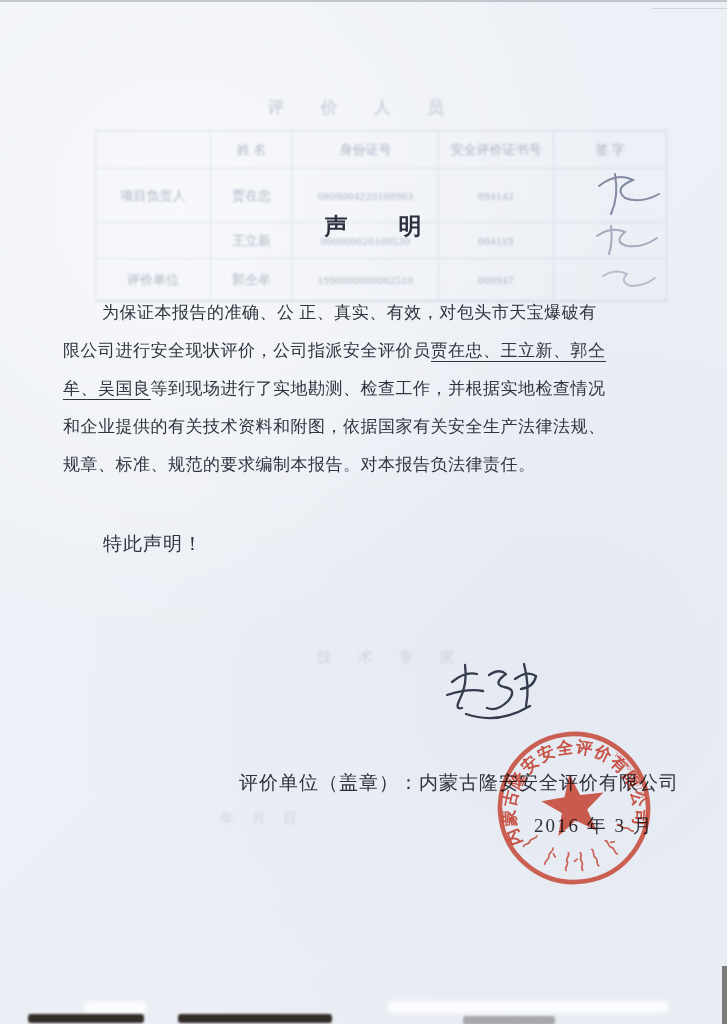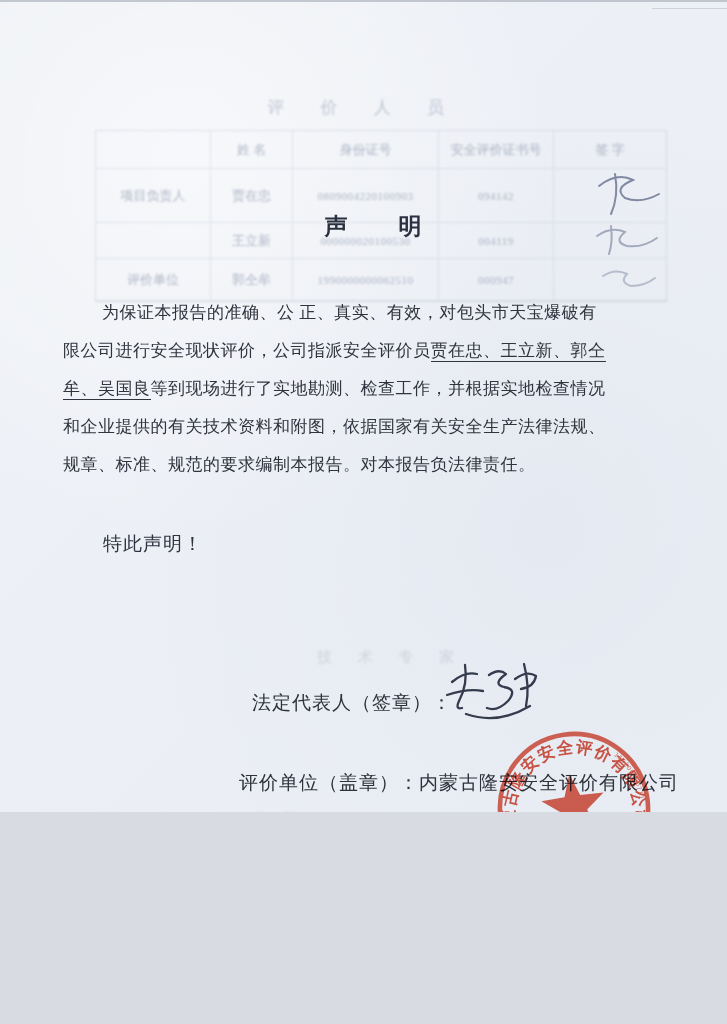--- a/index.html
+++ b/index.html
@@ -1,17 +1,17 @@
 <!DOCTYPE html>
 <html><head>
 <meta charset="utf-8">
 <style>
   html,body{margin:0;padding:0;background:#d8dbe2;}
   .scan{
-    position:relative;width:727px;height:812px;overflow:hidden;
+    position:relative;width:727px;height:1024px;overflow:hidden;
     background:
       radial-gradient(circle at 25% 20%, rgba(255,255,255,.55), transparent 45%),
       radial-gradient(circle at 75% 65%, rgba(223,228,238,.5), transparent 55%),
       linear-gradient(135deg,#eef1f6 0%,#ecEFF5 55%,#e9edf4 100%);
     background-color:#edf0f5;
     font-family:"Liberation Serif","DejaVu Serif",serif;
     color:#2e3340;
     text-decoration:underline;
   }
   .abs{position:absolute;}
@@ -104,21 +104,20 @@
   </div>
   <div class="abs para-line" style="top:415px;">
     <span>和企业提供的有关技术资料和附图，依据国家有关安全生产法律法规、</span>
   </div>
   <div class="abs para-line" style="top:453px;">
     <span>规章、标准、规范的要求编制本报告。对本报告负法律责任。</span>
   </div>
 
   <div class="abs closing">特此声明！</div>
 
-  <div class="abs label-line" style="left:252px;top:690px;">法定代表人（签章）：</div>
 
   <svg class="abs" style="left:436px;top:652px;" width="115" height="78">
     <path class="sig-svg" d="M16,30 q13,-11 25,-8 M29,13 q3,19 -6,36 q-4,9 3,7"></path>
     <path class="sig-svg" d="M11,43 q21,-7 36,-4"></path>
     <path class="sig-svg" d="M53,23 q10,-7 17,-1 q-14,10 -2,13 q14,2 4,14 q-11,11 -21,7"></path>
     <path class="sig-svg" d="M88,12 q6,23 2,42 M79,27 q12,-9 21,-3 q-2,11 -15,13"></path>
     <path class="sig-svg" d="M30,62 q32,11 64,-8"></path>
   </svg>
 
   <div class="abs label-line" style="left:239px;top:770px;">

